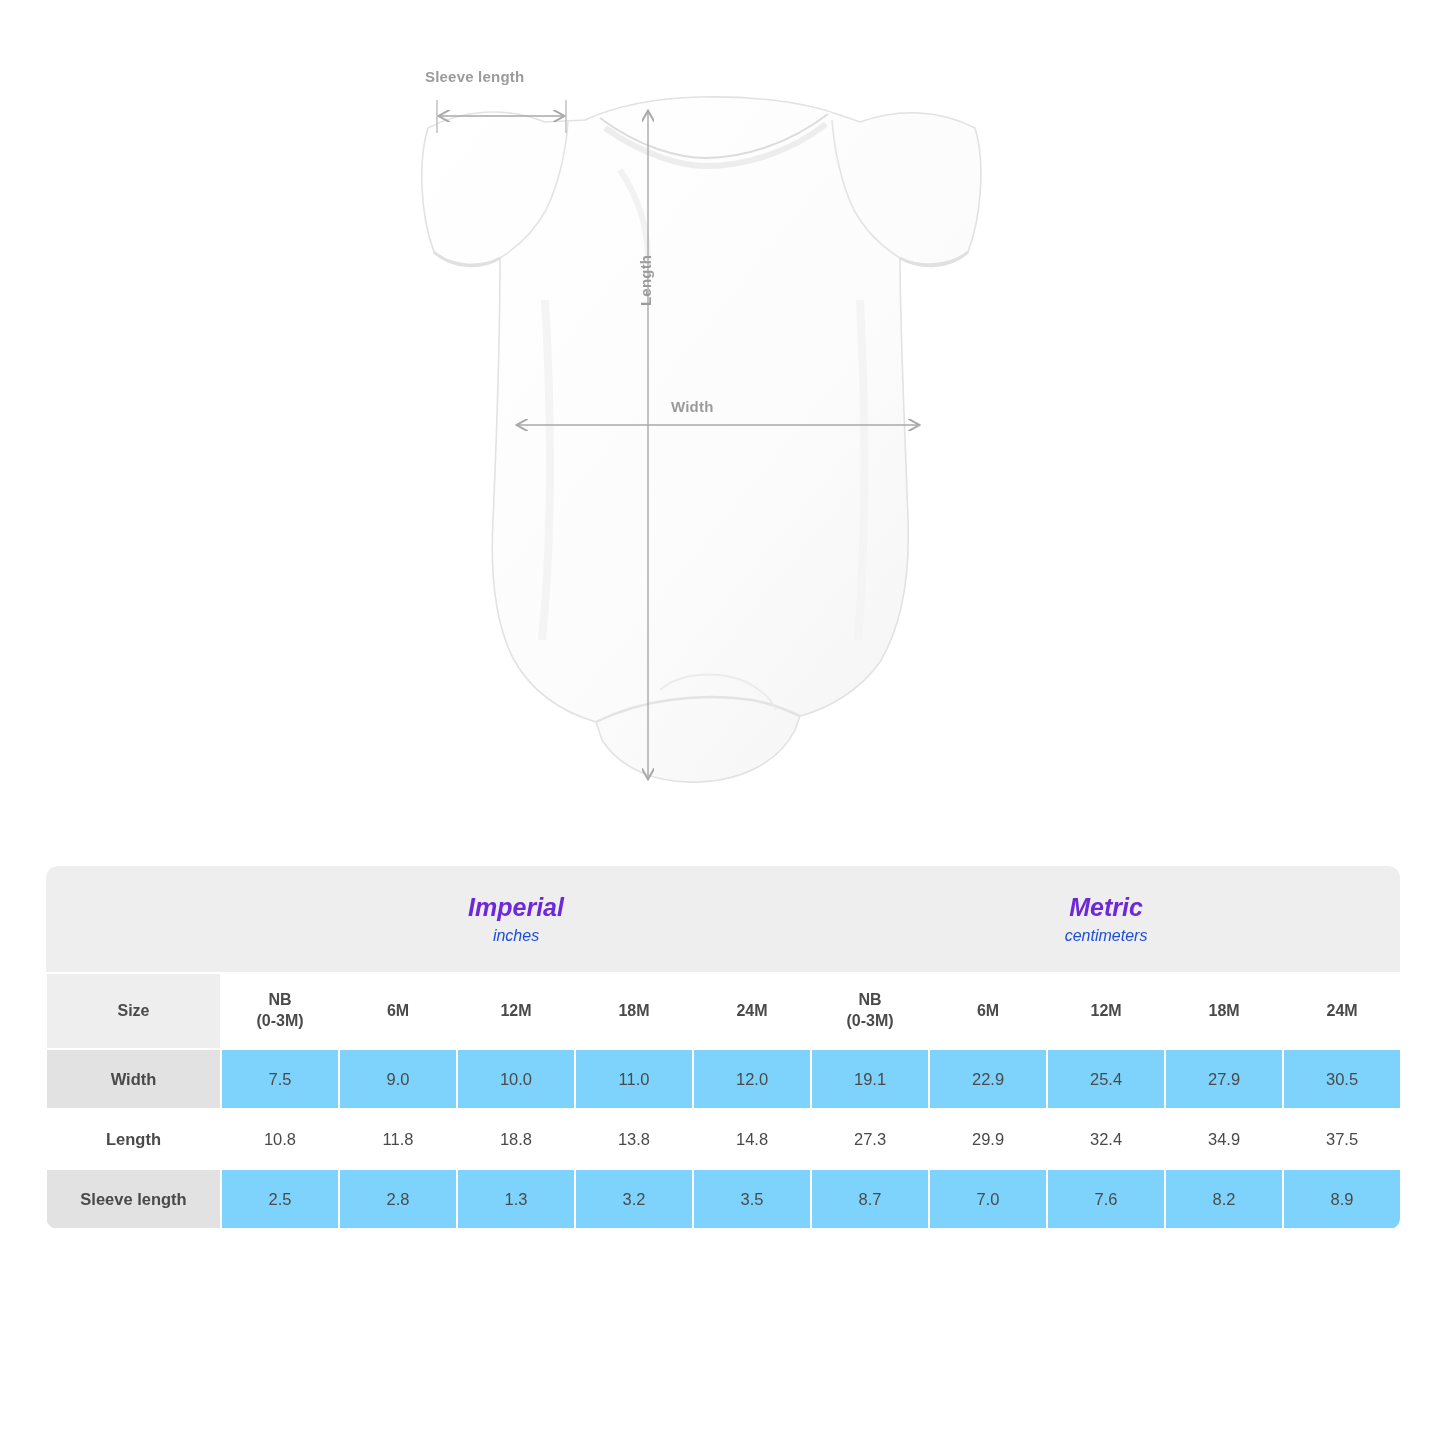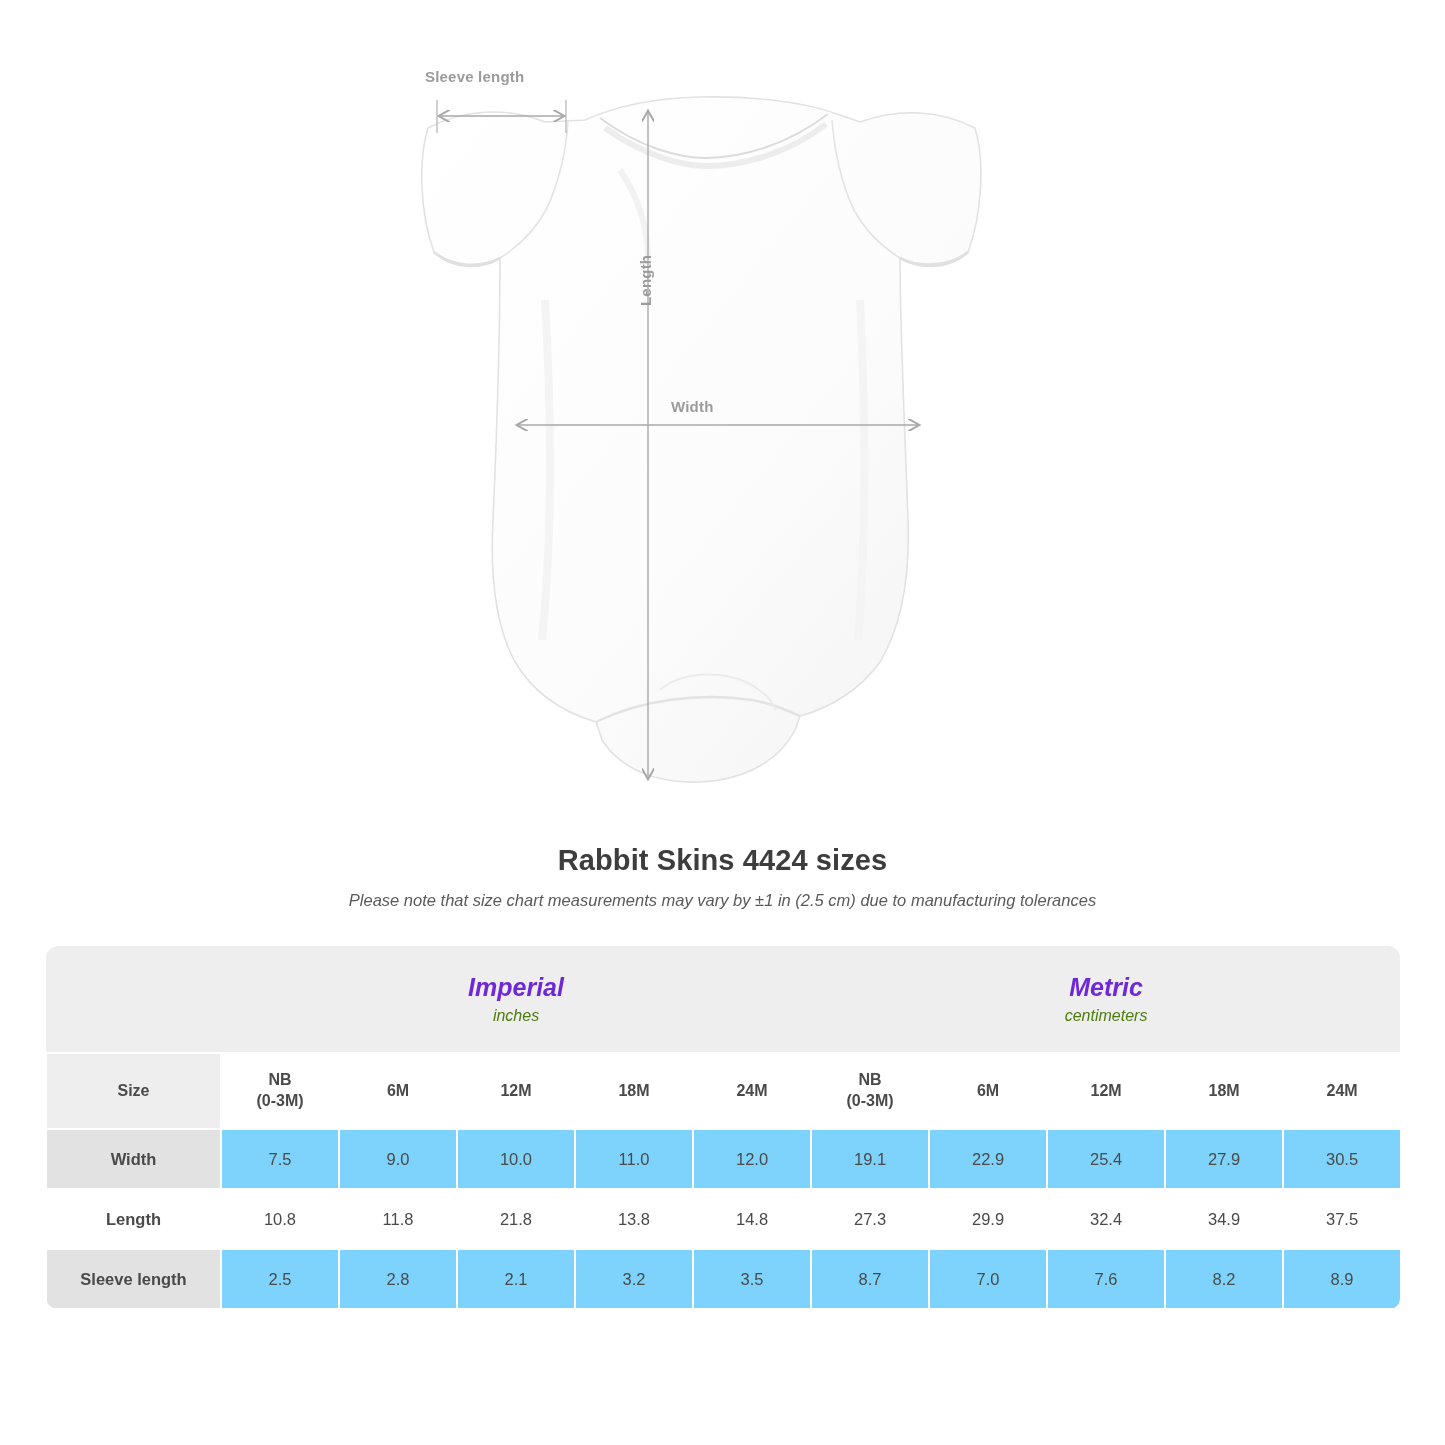--- a/index.html
+++ b/index.html
@@ -107,21 +107,21 @@
   .unit-name {
     font-size: 25px;
     font-style: italic;
     font-weight: bold;
     color: #6d28d9;
     line-height: 1.15;
   }
   .unit-sub {
     font-size: 16px;
     font-style: italic;
-    color: #4d7c0f;
+    color: #1d4ed8;
     margin-top: 6px;
   }
   tr.head-row td {
     background: #ffffff;
     font-weight: bold;
     color: #4a4a4a;
     font-size: 16px;
     height: 72px;
     line-height: 1.3;
   }
@@ -222,24 +222,20 @@
           <line x1="518" y1="425" x2="918" y2="425" marker-start="url(#arrStart)" marker-end="url(#arrEnd)"></line>
         </g>
       </svg>
 
       <div class="dim-label sleeve">Sleeve length</div>
       <div class="dim-label width">Width</div>
       <div class="dim-label length">Length</div>
     </div>
   </div>
 
-  <div class="title-block">
-    <h1 class="chart-title">Rabbit Skins 4424 sizes</h1>
-    <div class="chart-note">Please note that size chart measurements may vary by ±1 in (2.5 cm) due to manufacturing tolerances</div>
-  </div>
 
   <div class="table-wrap">
     <table class="sizechart">
       <colgroup>
         <col class="col-label">
         <col class="col-data">
           <col class="col-data">
           <col class="col-data">
           <col class="col-data">
           <col class="col-data">
@@ -287,35 +283,35 @@
           <td>22.9</td>
           <td>25.4</td>
           <td>27.9</td>
           <td>30.5</td>
         </tr>
 
         <tr>
           <td class="rowlabel">Length</td>
           <td>10.8</td>
           <td>11.8</td>
-          <td>21.8</td>
+          <td>18.8</td>
           <td>13.8</td>
           <td>14.8</td>
           <td>27.3</td>
           <td>29.9</td>
           <td>32.4</td>
           <td>34.9</td>
           <td>37.5</td>
         </tr>
 
         <tr class="alt">
           <td class="rowlabel corner-bl">Sleeve length</td>
           <td>2.5</td>
           <td>2.8</td>
-          <td>2.1</td>
+          <td>1.3</td>
           <td>3.2</td>
           <td>3.5</td>
           <td>8.7</td>
           <td>7.0</td>
           <td>7.6</td>
           <td>8.2</td>
           <td class="corner-br">8.9</td>
         </tr>
       </tbody>
     </table>

